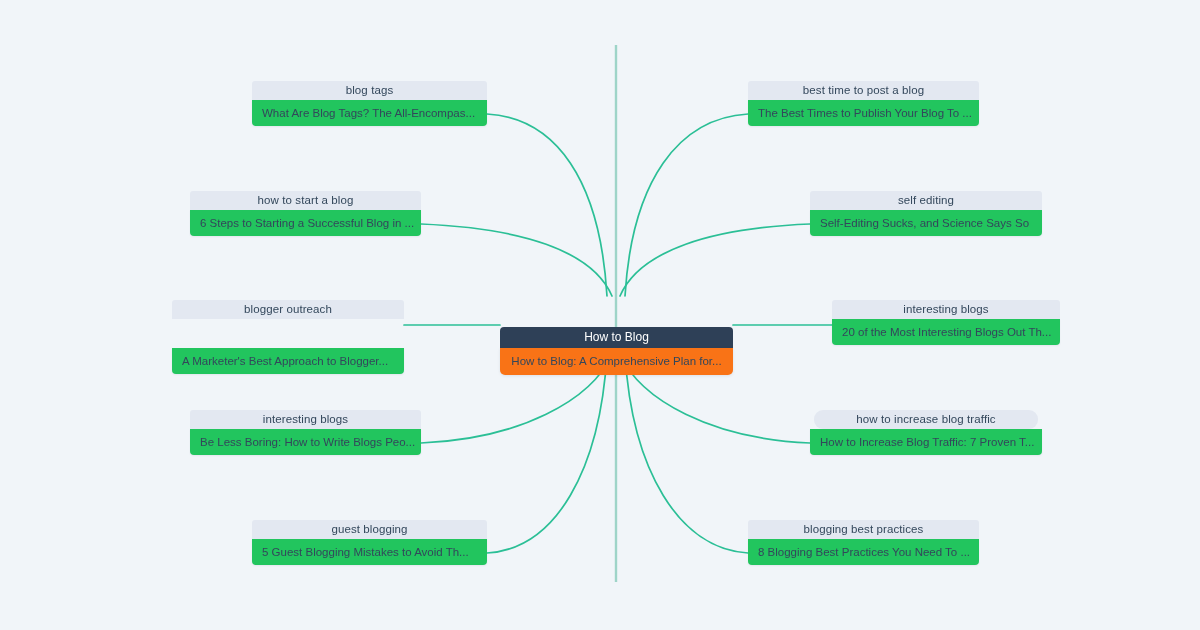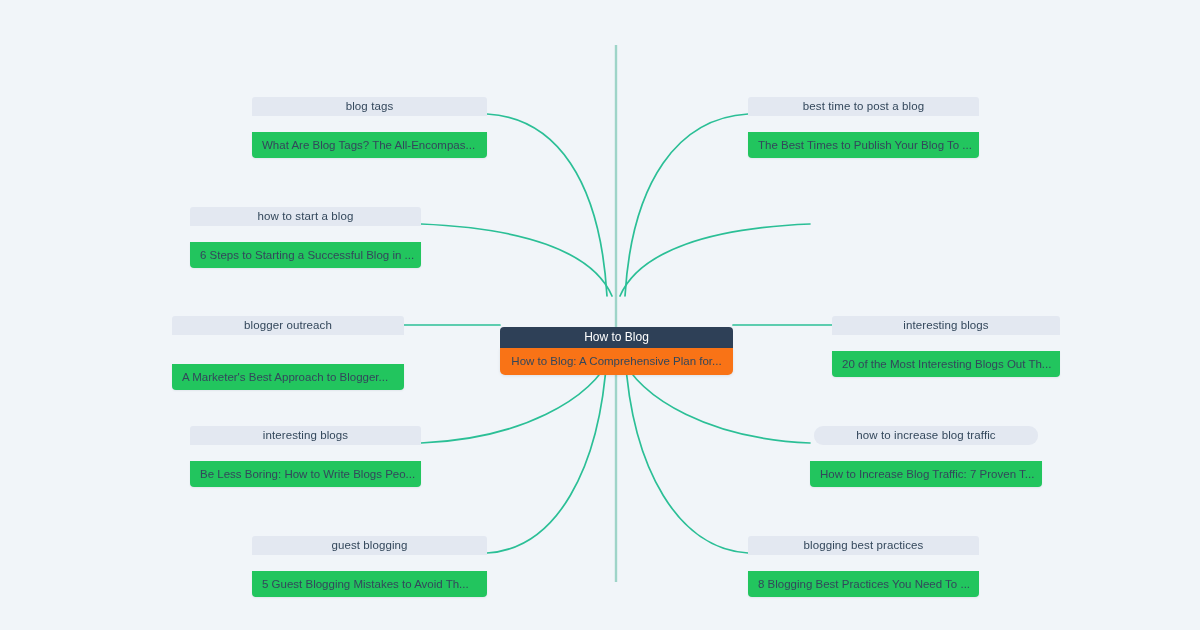--- a/index.html
+++ b/index.html
@@ -38,21 +38,21 @@
     height: 19px;
     line-height: 19px;
     border-radius: 3px 3px 0 0;
     background: #e3e8f1;
     color: #33475b;
     font-size: 11.5px;
     text-align: center;
     letter-spacing: 0.1px;
     white-space: nowrap;
     overflow: hidden;
-    margin: 16px auto;
+    margin: 0 auto;
   }
   .node .body {
     height: 26px;
     line-height: 26px;
     background: #22c55e;
     border-radius: 0 0 4px 4px;
     color: #33475b;
     font-size: 11.5px;
     text-align: left;
     white-space: nowrap;
@@ -144,20 +144,24 @@
   <div class="node left" style="left:252px; top:520px; width:235px;">
     <div class="head" style="width:235px;">guest blogging</div>
     <div class="body" style="width:235px;">5 Guest Blogging Mistakes to Avoid Th...</div>
   </div>
 
   <div class="node right" style="left:748px; top:81px; width:231px;">
     <div class="head" style="width:231px;">best time to post a blog</div>
     <div class="body" style="width:231px;">The Best Times to Publish Your Blog To ...</div>
   </div>
 
+  <div class="node right" style="left:810px; top:191px; width:232px;">
+    <div class="head" style="width:232px;">self editing</div>
+    <div class="body" style="width:232px;">Self-Editing Sucks, and Science Says So</div>
+  </div>
 
   <div class="node right" style="left:832px; top:300px; width:228px;">
     <div class="head" style="width:228px;">interesting blogs</div>
     <div class="body" style="width:228px;">20 of the Most Interesting Blogs Out Th...</div>
   </div>
 
   <div class="node right" style="left:810px; top:410px; width:232px;">
     <div class="head" style="width:224px;border-radius:9px;">how to increase blog traffic</div>
     <div class="body" style="width:232px;">How to Increase Blog Traffic: 7 Proven T...</div>
   </div>

